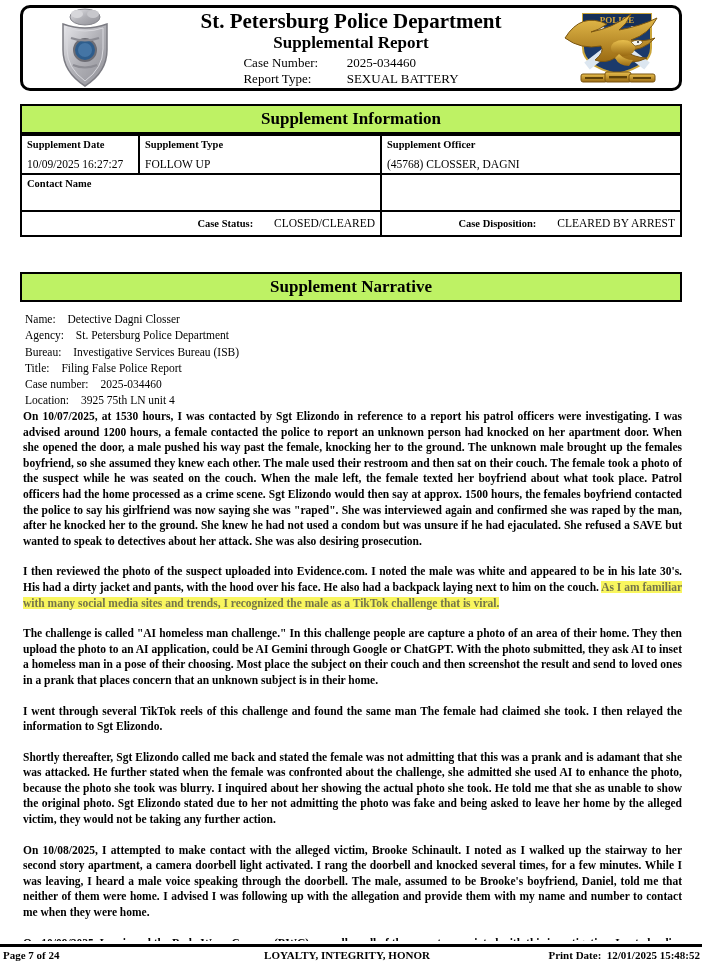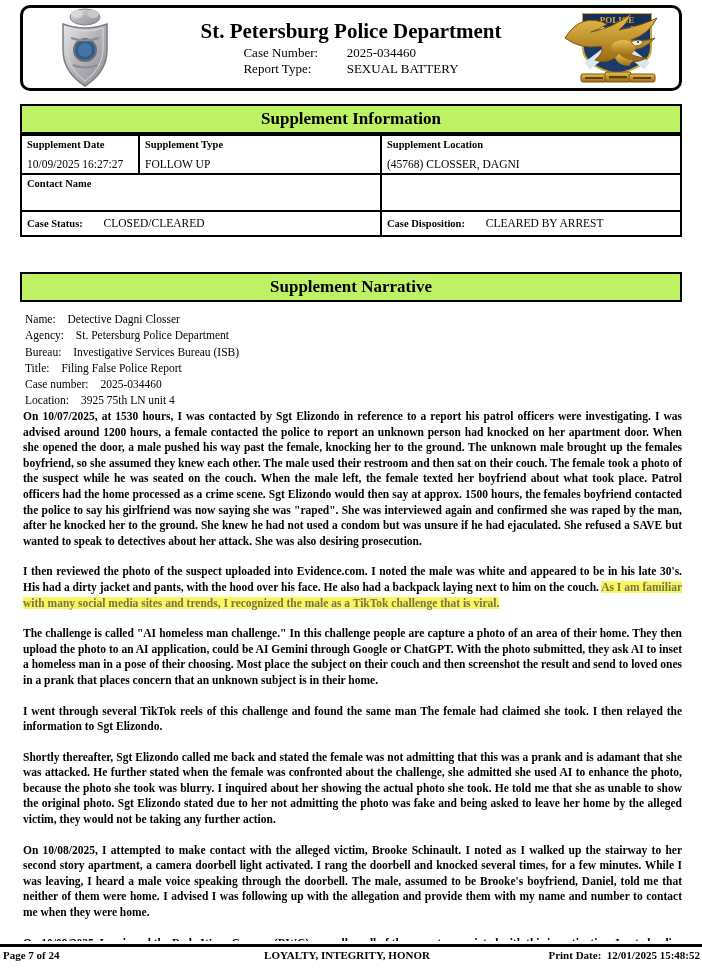--- a/index.html
+++ b/index.html
@@ -31,21 +31,21 @@
   }
   
   .info-section { position:absolute; left:20px; top:104px; width:662px; }
   .info-table { width:100%; border-collapse:collapse; table-layout:fixed; }
   .info-table td { border:2px solid #000; vertical-align:top; padding:2px 5px; }
   .cell-label { font-size:10.5px; font-weight:bold; line-height:13px; }
   .cell-value { font-size:11.5px; line-height:13px; margin-top:7px; }
   .row-a td { height:35px; }
   .row-b td { height:37px; }
   .row-c td { height:24px; }
-  .inline-pair { font-size:11.5px; line-height:18px; }
+  .inline-pair { font-size:11.5px; line-height:18px;text-align:right; }
   .inline-pair .lbl { font-size:10.5px; font-weight:bold; }
   .inline-pair .val { margin-left:18px; }
   
   .narr-band { position:absolute; left:20px; top:272px; width:662px; }
   .narr-meta { position:absolute; left:25px; top:311px; font-size:11.5px; }
   .narr-meta .mline { line-height:16.3px; }
   .narr-meta .mlabel { }
   .narr-meta .mval { margin-left:9px; }
   .narr-body {
     position:absolute; left:23px; top:409px; width:659px; height:532px;
@@ -80,20 +80,21 @@
       <path d="M6 16 Q28 24 50 16 L50 42 Q50 64 28 78 Q6 64 6 42 Z" fill="url(#silv)" stroke="#7c7c83" stroke-width="1.5"></path>
       <path d="M10 20 Q28 26 46 20 L46 41 Q46 60 28 73 Q10 60 10 41 Z" fill="none" stroke="#d9d9de" stroke-width="1"></path>
       <circle cx="28" cy="42" r="11" fill="#2e5d8c" stroke="#6d6d74" stroke-width="2"></circle>
       <circle cx="28" cy="42" r="7" fill="#4a7cab" opacity="0.8"></circle>
       <path d="M14 30 Q28 35 42 30" fill="none" stroke="#8c8c93" stroke-width="2"></path>
       <path d="M16 57 Q28 62 40 57" fill="none" stroke="#8c8c93" stroke-width="2"></path>
     </svg>
   </div>
   <div class="header-center">
     <div class="dept-title">St. Petersburg Police Department</div>
+    <div class="report-title">Supplemental Report</div>
     <div class="hdr-meta">
       <div class="hdr-meta-row">
         <span class="lbl">Case Number:</span>
         <span class="val">2025-034460</span>
       </div>
       <div class="hdr-meta-row">
         <span class="lbl">Report Type:</span>
         <span class="val">SEXUAL BATTERY</span>
       </div>
     </div>
@@ -137,21 +138,21 @@
         <tr class="row-a">
       <td>
         <div class="cell-label">Supplement Date</div>
         <div class="cell-value">10/09/2025 16:27:27</div>
       </td>
       <td>
         <div class="cell-label">Supplement Type</div>
         <div class="cell-value">FOLLOW UP</div>
       </td>
       <td>
-        <div class="cell-label">Supplement Location</div>
+        <div class="cell-label">Supplement Officer</div>
         <div class="cell-value">(45768) CLOSSER, DAGNI</div>
       </td>
     </tr>
     <tr class="row-b">
       <td colspan="2">
         <div class="cell-label">Contact Name</div>
       </td>
       <td></td>
     </tr>
     <tr class="row-c">

